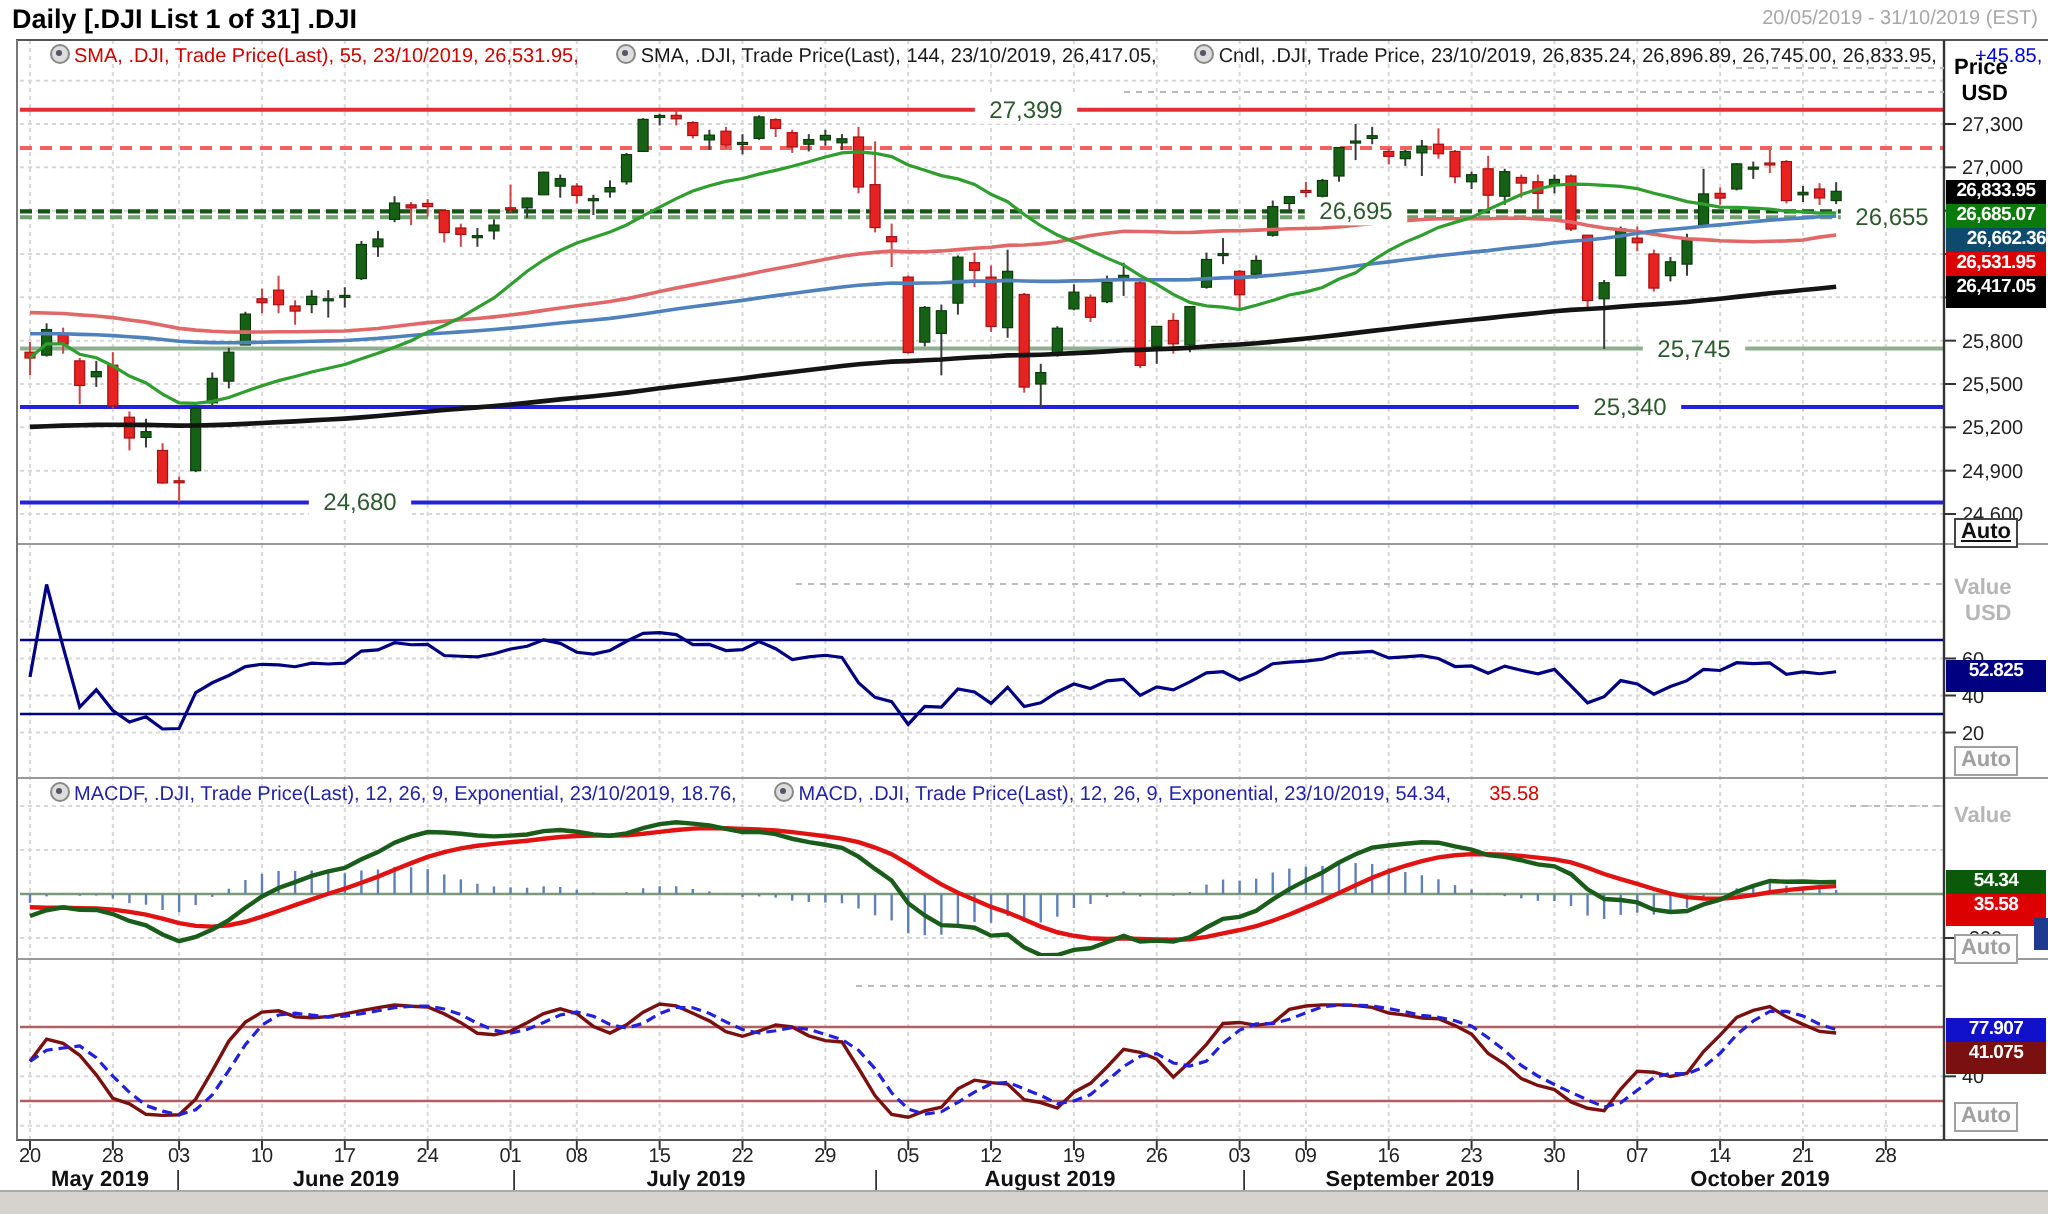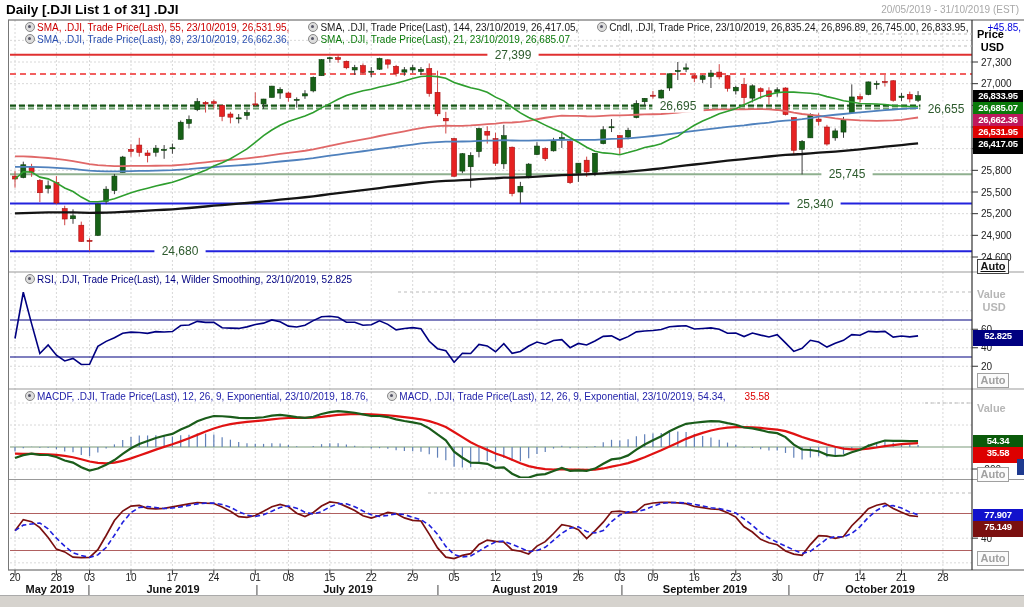--- a/index.html
+++ b/index.html
@@ -555,22 +555,20 @@
       <text x="981" y="351.25" fill="#222" font-size="10" font-family="Liberation Sans, sans-serif">40</text>
       <line x1="972" y1="366.25" x2="978" y2="366.25" stroke="#333" stroke-width="1"></line>
       <text x="981" y="369.75" fill="#222" font-size="10" font-family="Liberation Sans, sans-serif">20</text>
       <line x1="972" y1="469" x2="978" y2="469" stroke="#333" stroke-width="1"></line>
       <text x="981" y="472.5" fill="#222" font-size="10" font-family="Liberation Sans, sans-serif">-200</text>
       <line x1="972" y1="538.17" x2="978" y2="538.17" stroke="#333" stroke-width="1"></line>
       <text x="981" y="541.67" fill="#222" font-size="10" font-family="Liberation Sans, sans-serif">40</text>
     </svg>
 
   <div id="legend-main-1" class="lrow" style="top:22px"><span class="lseg"><span class="lic"></span><span style="color: rgb(204, 0, 0);">SMA, .DJI, Trade Price(Last),  55, 23/10/2019, 26,531.95,</span></span><span class="lseg"><span class="lic"></span><span style="color: rgb(26, 26, 26);">SMA, .DJI, Trade Price(Last),  144, 23/10/2019, 26,417.05,</span></span><span class="lseg"><span class="lic"></span><span style="color: rgb(26, 26, 26);">Cndl, .DJI, Trade Price,  23/10/2019, 26,835.24, 26,896.89, 26,745.00, 26,833.95,</span></span><span class="lseg"><span style="color: rgb(0, 0, 221);">+45.85, (+0.17%),</span></span></div>
-  <div id="legend-main-2" class="lrow" style="top:34px"><span class="lseg"><span class="lic"></span><span style="color: rgb(42, 79, 176);">SMA, .DJI, Trade Price(Last),  89, 23/10/2019, 26,662.36,</span></span><span class="lseg"><span class="lic"></span><span style="color: rgb(10, 122, 10);">SMA, .DJI, Trade Price(Last),  21, 23/10/2019, 26,685.07</span></span></div>
-  <div id="legend-rsi" class="lrow" style="top:274px"><span class="lseg"><span class="lic"></span><span style="color: rgb(0, 0, 128);">RSI, .DJI, Trade Price(Last),  14, Wilder Smoothing, 23/10/2019, 52.825</span></span></div>
   <div id="legend-macd" class="lrow" style="top:391px"><span class="lseg"><span class="lic"></span><span style="color: rgb(34, 34, 170);">MACDF, .DJI, Trade Price(Last),  12, 26, 9, Exponential, 23/10/2019, 18.76,</span></span><span class="lseg"><span class="lic"></span><span style="color: rgb(34, 34, 170);">MACD, .DJI, Trade Price(Last),  12, 26, 9, Exponential, 23/10/2019, 54.34,</span></span><span class="lseg"><span style="color: rgb(221, 0, 0);">35.58</span></span></div>
 
   <div class="axhdr" style="top:28px">
     <div>Price</div>
     <div>USD</div>
   </div>
   <div class="axhdr gray" style="top:288px">
     <div>Value</div>
     <div>USD</div>
   </div>
@@ -579,25 +577,25 @@
   </div>
 
   <div class="auto dark" style="top:259px">Auto</div>
   <div class="auto" style="top:373px">Auto</div>
   <div class="auto" style="top:467px">Auto</div>
   <div class="auto" style="top:551px">Auto</div>
 
   <div id="badges">
       <div class="badge" style="top: 89.7px; background: rgb(0, 0, 0);">26,833.95</div>
       <div class="badge" style="top: 101.7px; background: rgb(10, 122, 10);">26,685.07</div>
-      <div class="badge" style="top: 113.7px; background: #be185d;">26,662.36</div>
+      <div class="badge" style="top: 113.7px; background: #0c4a6e; text-align: right;">26,662.36</div>
       <div class="badge" style="top: 125.7px; background: rgb(221, 0, 0);">26,531.95</div>
       <div class="badge" style="top: 137.7px; background: rgb(0, 0, 0);">26,417.05</div>
       <div class="badge" style="top: 329.9px; background: rgb(0, 0, 128);">52.825</div>
       <div class="badge" style="top: 435px; background: rgb(10, 90, 10);">54.34</div>
       <div class="badge" style="top: 447px; background: rgb(221, 0, 0);">35.58</div>
       <div class="badge" style="top: 459px; background: rgb(30, 58, 143); margin-left: 44px;">18.76</div>
       <div class="badge" style="top: 508.8px; background: rgb(17, 17, 204);">77.907</div>
-      <div class="badge" style="top: 520.8px; background: rgb(122, 16, 16);">75.149</div>
+      <div class="badge" style="top: 520.8px; background: rgb(122, 16, 16);">41.075</div>
     </div>
 
   <div class="statusbar"></div>
 </div>
 
 </body></html>

